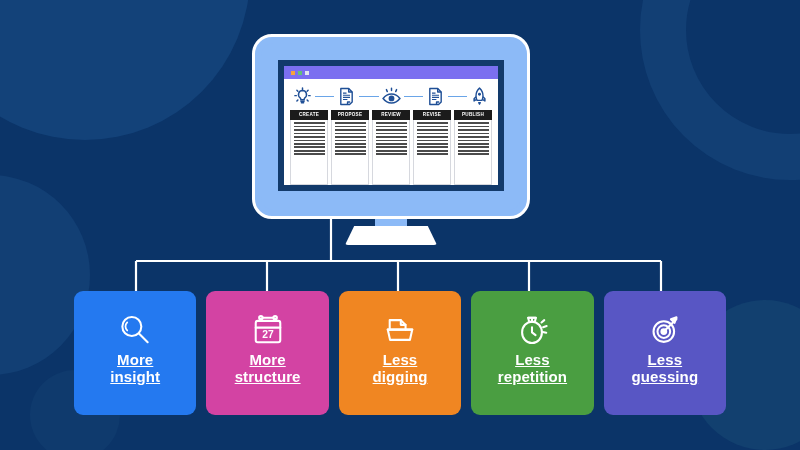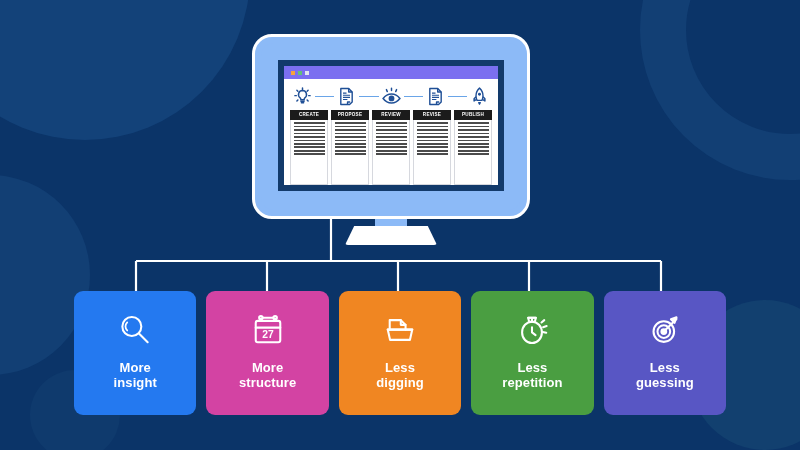--- a/index.html
+++ b/index.html
@@ -72,25 +72,25 @@
   }
 
   
   .conn { position:absolute; left:0; top:0; width:800px; height:450px; pointer-events:none; }
 
   
   .cards { position:absolute; left:74px; top:291px; width:652px; height:124px; display:flex; gap:10px; }
   .card {
     flex:1 1 0; border-radius:9px;
     display:flex; flex-direction:column; align-items:center; justify-content:flex-start;
-    padding-top:20px; color:#ffffff;
+    padding-top:20px; color:#ffffff;text-decoration:underline;
   }
   .card-ic { width:38px; height:38px; display:block; }
   .card-label {
-    margin-top:11px; font-size:13px; font-weight:bold; line-height:1.16;
+    margin-top:2px; font-size:15px; font-weight:bold; line-height:1.16;
     text-align:center; letter-spacing:.1px; white-space:pre-line;
   }
 </style>
 </head>
 <body>
 
 <div id="stage">
 
   <div class="bg-layer">
     <div class="blob b1"></div>

